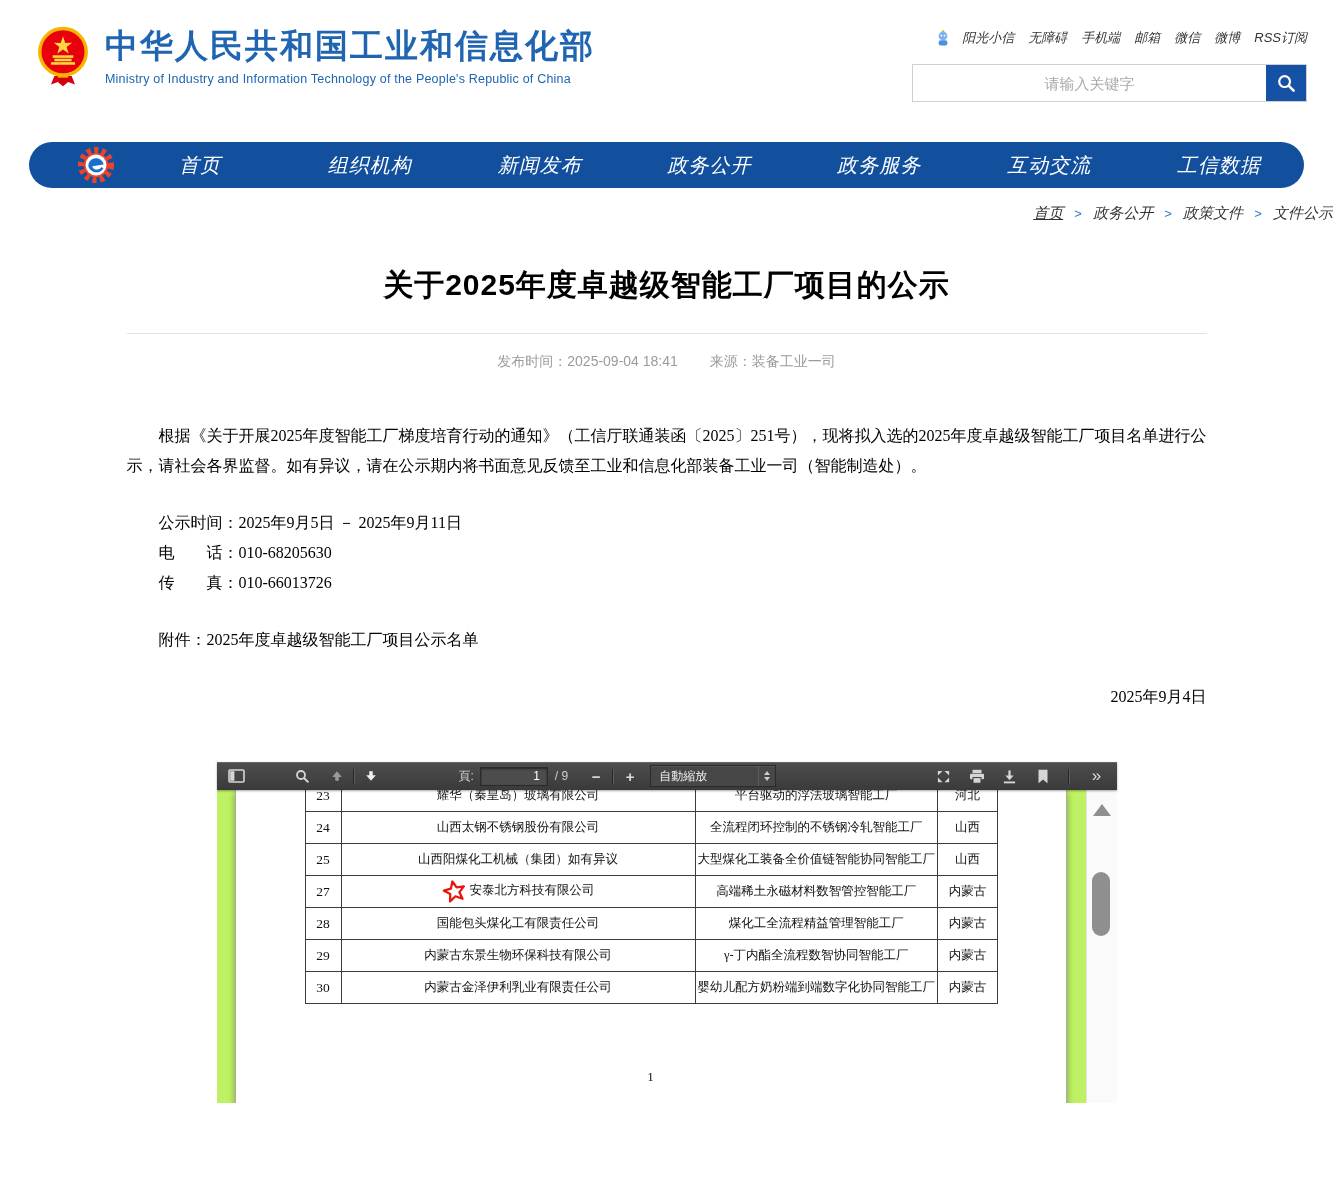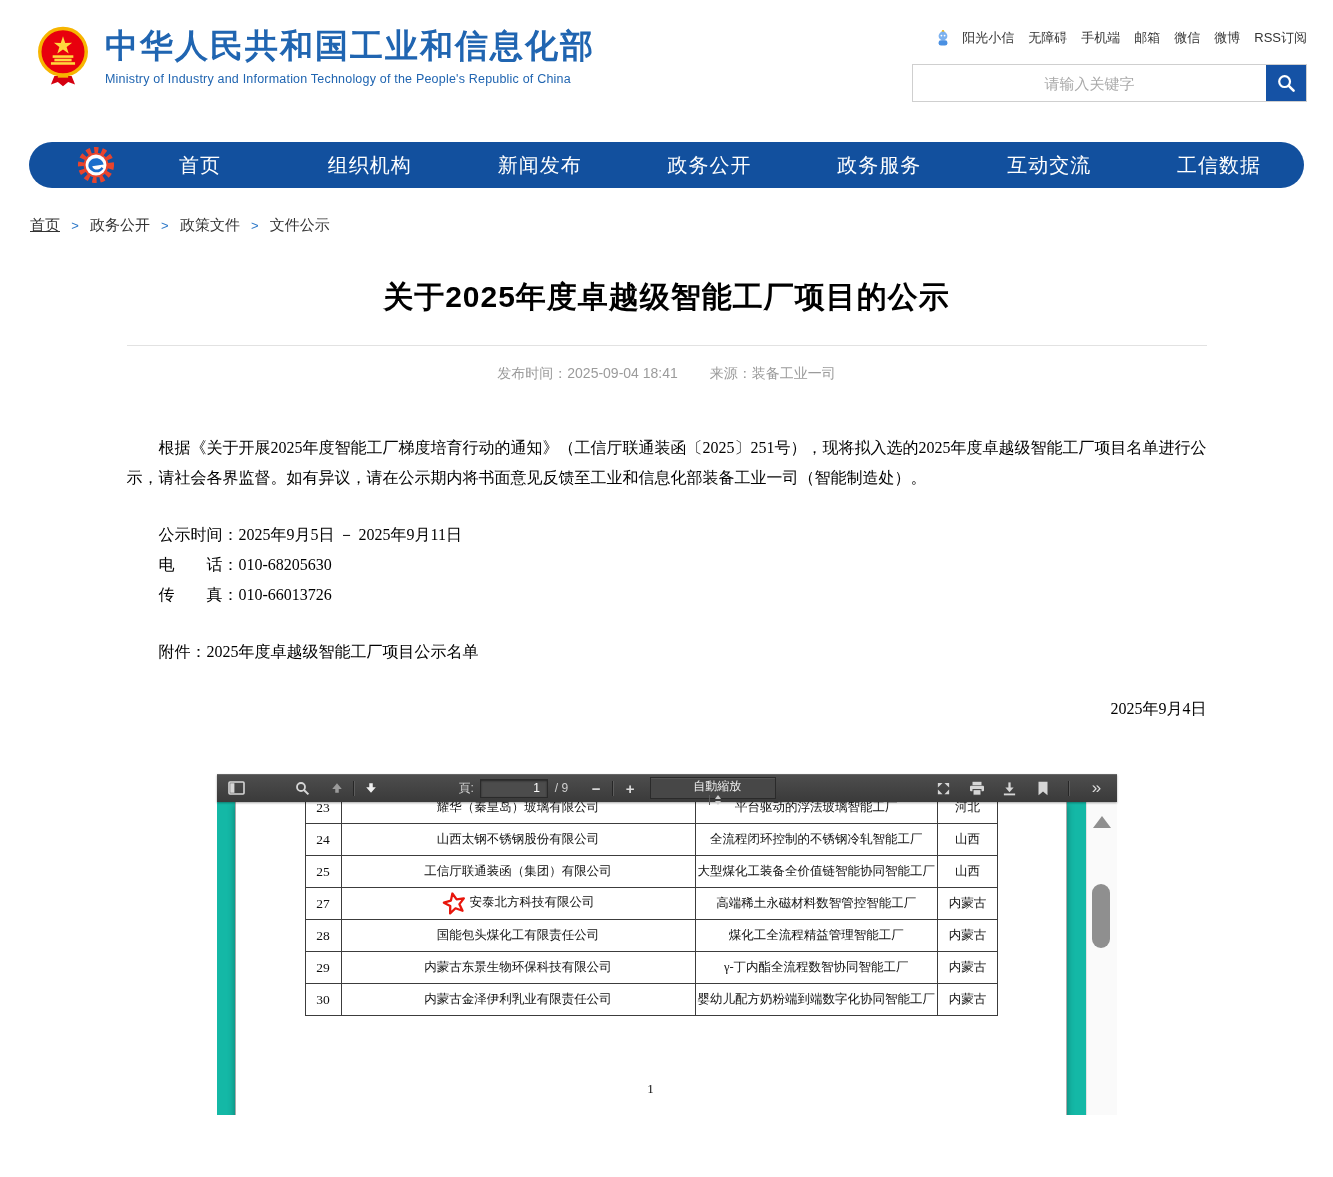--- a/index.html
+++ b/index.html
@@ -1,17 +1,17 @@
 <!DOCTYPE html>
 <html><head>
 <meta charset="utf-8">
 <style>
   html,body{margin:0;padding:0;background:#fff;}
   body{width:1333px;height:1177px;overflow:hidden;font-family:"Liberation Sans","DejaVu Sans",sans-serif;color:#333;}
-  a{text-decoration:none;color:inherit;cursor:pointer;}
+  a{text-decoration:none;color:inherit;cursor:pointer;font-style:italic;}
 
   
   .site-header{position:relative;height:142px;}
   .header-left{position:absolute;left:35px;top:26px;display:flex;align-items:center;gap:14px;}
   .emblem{width:56px;height:62px;flex:none;}
   .site-title{font-size:33px;font-weight:bold;color:#2065b1;letter-spacing:2px;line-height:1.1;}
   .site-subtitle{font-size:12.5px;color:#2065b1;margin-top:7px;letter-spacing:.2px;}
   .quick-links{position:absolute;right:26px;top:29px;display:flex;align-items:center;gap:14px;font-size:13px;color:#333;}
   .mascot{width:18px;height:18px;margin-right:-4px;}
   .search-box{position:absolute;right:26px;top:64px;width:395px;height:38px;border:1px solid #cfcfcf;display:flex;box-sizing:border-box;background:#fff;}
@@ -19,21 +19,21 @@
   .search-box input::placeholder{color:#a9a9a9;}
   .search-btn{width:40px;border:none;background:#1552a5;display:flex;align-items:center;justify-content:center;cursor:pointer;}
 
   
   .main-nav{margin:0 29px;height:46px;background:#12509e;border-radius:23px;display:flex;align-items:center;}
   .nav-logo{width:38px;height:38px;margin:0 0 0 48px;flex:none;}
   .nav-items{flex:1;display:flex;}
   .nav-items a{flex:1;text-align:center;color:#fff;font-size:20px;letter-spacing:1px;}
 
   
-  .breadcrumb{margin:28px 0 0 30px;font-size:15px;color:#333;}
+  .breadcrumb{margin:16px 0 0 30px;font-size:15px;color:#333;text-align:right;}
   .breadcrumb .crumb-home{text-decoration:underline;}
   .breadcrumb .sep{color:#2e79c9;margin:0 7px;font-size:13px;}
 
   
   .article{width:1080px;margin:42px auto 0;}
   .article h1{margin:18px 0 0;text-align:center;font-size:30px;font-weight:bold;color:#000;letter-spacing:1px;}
   .divider{border-top:1px solid #e2e2e2;margin-top:27px;}
   .meta{margin-top:19px;text-align:center;font-size:14px;color:#9b9b9b;}
   .meta span{margin:0 14px;}
   .body-text{margin-top:50px;font-family:"Liberation Serif","DejaVu Serif",serif;font-size:16px;line-height:30px;color:#000;}
@@ -48,30 +48,30 @@
   .pdf-toolbar{height:28px;background:linear-gradient(#4e4e4e,#3a3a3a);display:flex;align-items:center;padding:0 8px;box-shadow:inset 0 1px 0 rgba(255,255,255,.14),0 1px 2px rgba(0,0,0,.35);position:relative;z-index:2;}
   .tb-btn{width:24px;height:22px;display:flex;align-items:center;justify-content:center;background:none;border:none;padding:0;cursor:pointer;}
   .tb-btn svg{display:block;}
   .tb-sep{width:1px;height:15px;background:#262626;border-right:1px solid #5c5c5c;margin:0 4px;}
   .tb-label{color:#cfcfcf;font-size:12px;margin:0 6px 0 76px;}
   .page-input{width:52px;height:15px;background:#4c4c4c;border:1px solid #2a2a2a;box-shadow:inset 0 1px 2px rgba(0,0,0,.5);color:#fff;font-size:12px;text-align:right;padding:1px 7px;font-family:inherit;}
   .page-total{color:#cfcfcf;font-size:12px;margin-left:7px;}
   .tb-minus{margin-left:16px;color:#ddd;font-size:16px;}
   .tb-plus{color:#ddd;font-size:16px;}
   .glyph-btn{color:#ddd;font-size:15px;font-weight:bold;}
-  .zoom-select{height:20px;width:116px;background:#474747;border:1px solid #2a2a2a;box-shadow:inset 0 1px 0 rgba(255,255,255,.08);color:#eee;font-size:12px;display:flex;align-items:center;padding:0 0 0 8px;margin-left:8px;cursor:pointer;flex-direction:column;}
+  .zoom-select{height:20px;width:116px;background:#474747;border:1px solid #2a2a2a;box-shadow:inset 0 1px 0 rgba(255,255,255,.08);color:#eee;font-size:12px;display:flex;align-items:center;padding:0 0 0 8px;margin-left:8px;cursor:pointer;}
   .zoom-select .zs-label{flex:1;}
   .zs-spin{border-left:1px solid #5c5c5c;height:100%;width:16px;display:flex;flex-direction:column;align-items:center;justify-content:center;gap:2px;}
   .zs-spin i{width:0;height:0;border-left:3.5px solid transparent;border-right:3.5px solid transparent;}
   .zs-up{border-bottom:4px solid #ccc;}
   .zs-down{border-top:4px solid #ccc;}
   .tb-right{margin-left:auto;display:flex;align-items:center;gap:9px;}
   .chev{color:#ddd;font-size:17px;margin-left:2px;}
 
-  .pdf-body{position:relative;height:313px;background:#14b8a6;overflow:hidden;}
+  .pdf-body{position:relative;height:313px;background:#bef264;overflow:hidden;}
   .pdf-page{position:absolute;left:18px;top:0;width:832px;height:331px;background:#fff;border:1px solid #ababab;border-top:none;box-shadow:0 3px 7px rgba(0,0,0,.35);overflow:hidden;box-sizing:border-box;}
   .doc-table{position:absolute;left:69px;top:-11px;border-collapse:collapse;font-family:"Liberation Serif","DejaVu Serif",serif;table-layout:fixed;}
   .doc-table td{border:1px solid #3c3c3c;height:31px;font-size:12.5px;text-align:center;color:#111;padding:0 2px;overflow:hidden;white-space:nowrap;}
   .doc-table td:first-child{font-size:13.5px;}
   .starred-cell{white-space:nowrap;}
   .star{display:inline-block;vertical-align:middle;margin-right:3px;}
   .star svg{display:block;transform:rotate(-12deg);}
   .page-num{position:absolute;left:0;right:0;top:279px;text-align:center;font-size:13px;font-family:"Liberation Serif","DejaVu Serif",serif;color:#111;}
 
   .pdf-scrollbar{position:absolute;right:0;top:0;width:30px;height:100%;background:#fafafa;border-left:1px solid #e3e3e3;}
@@ -262,21 +262,21 @@
                 <td>河北</td>
               </tr>
               <tr>
                 <td>24</td>
                 <td>山西太钢不锈钢股份有限公司</td>
                 <td>全流程闭环控制的不锈钢冷轧智能工厂</td>
                 <td>山西</td>
               </tr>
               <tr>
                 <td>25</td>
-                <td>工信厅联通装函（集团）有限公司</td>
+                <td>山西阳煤化工机械（集团）如有异议</td>
                 <td>大型煤化工装备全价值链智能协同智能工厂</td>
                 <td>山西</td>
               </tr>
               <tr>
                 <td>27</td>
                 <td class="starred-cell"><span class="star"><svg width="25" height="25" viewBox="0 0 24 24">
                       <path d="M12 2.2l2.8 6.4 7 .5-5.3 4.5 1.6 6.8-6.1-3.7-6.1 3.7 1.6-6.8L2.2 9.1l7-.5z" fill="#fff" stroke="#e8160c" stroke-width="2.2" stroke-linejoin="round"></path>
                     </svg></span><span>安泰北方科技有限公司</span></td>
                 <td>高端稀土永磁材料数智管控智能工厂</td>
                 <td>内蒙古</td>

